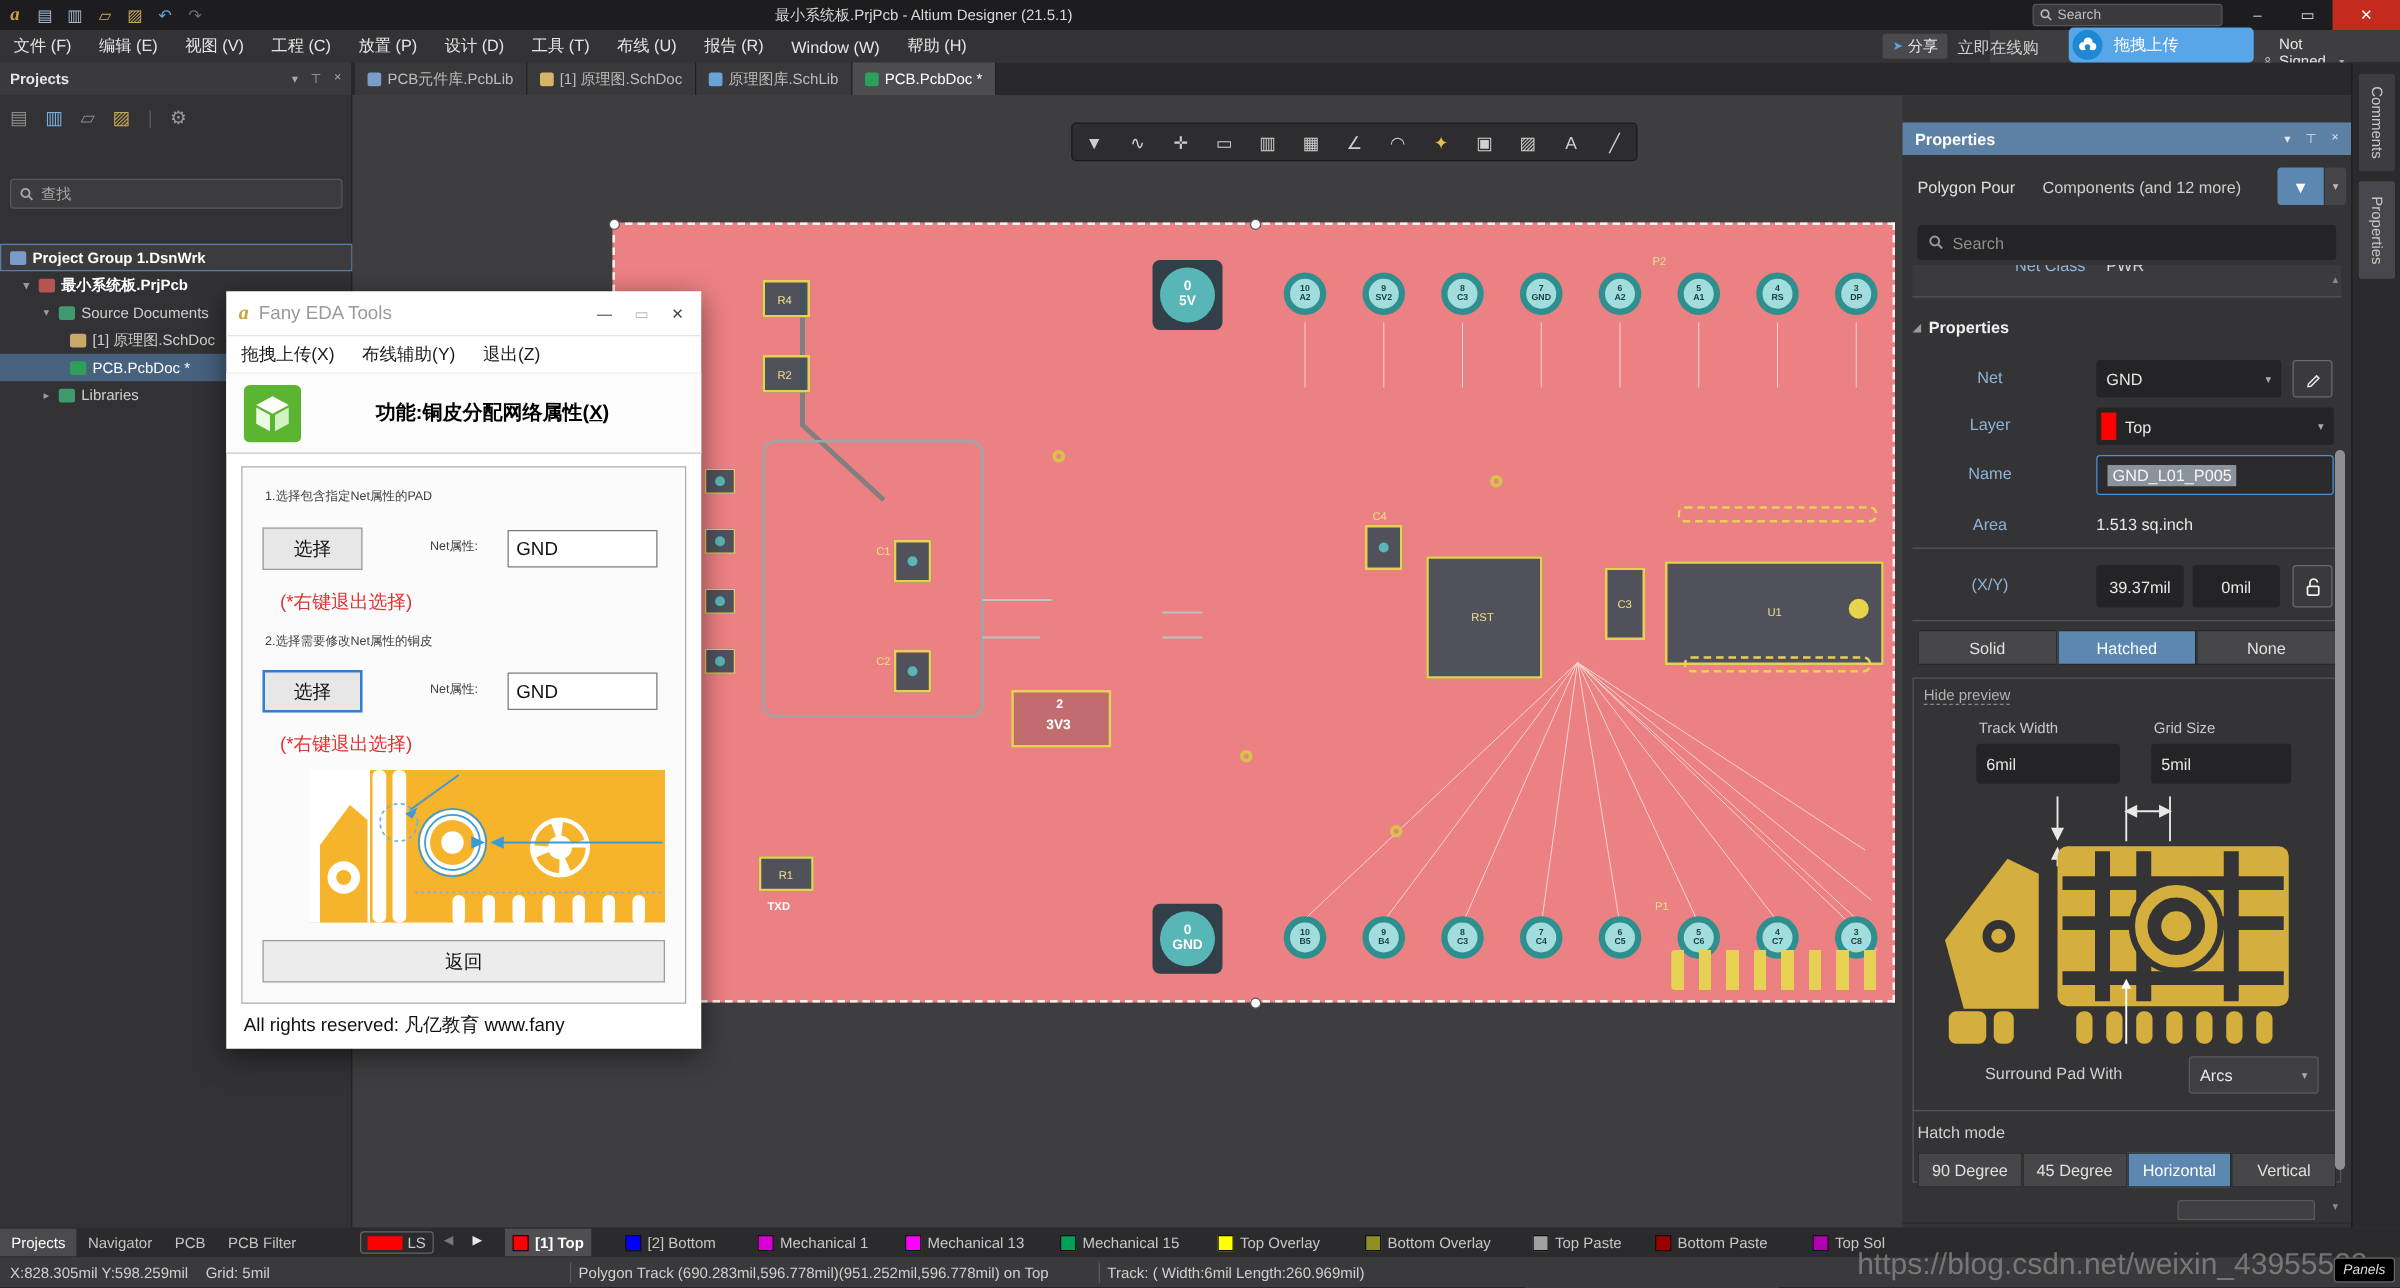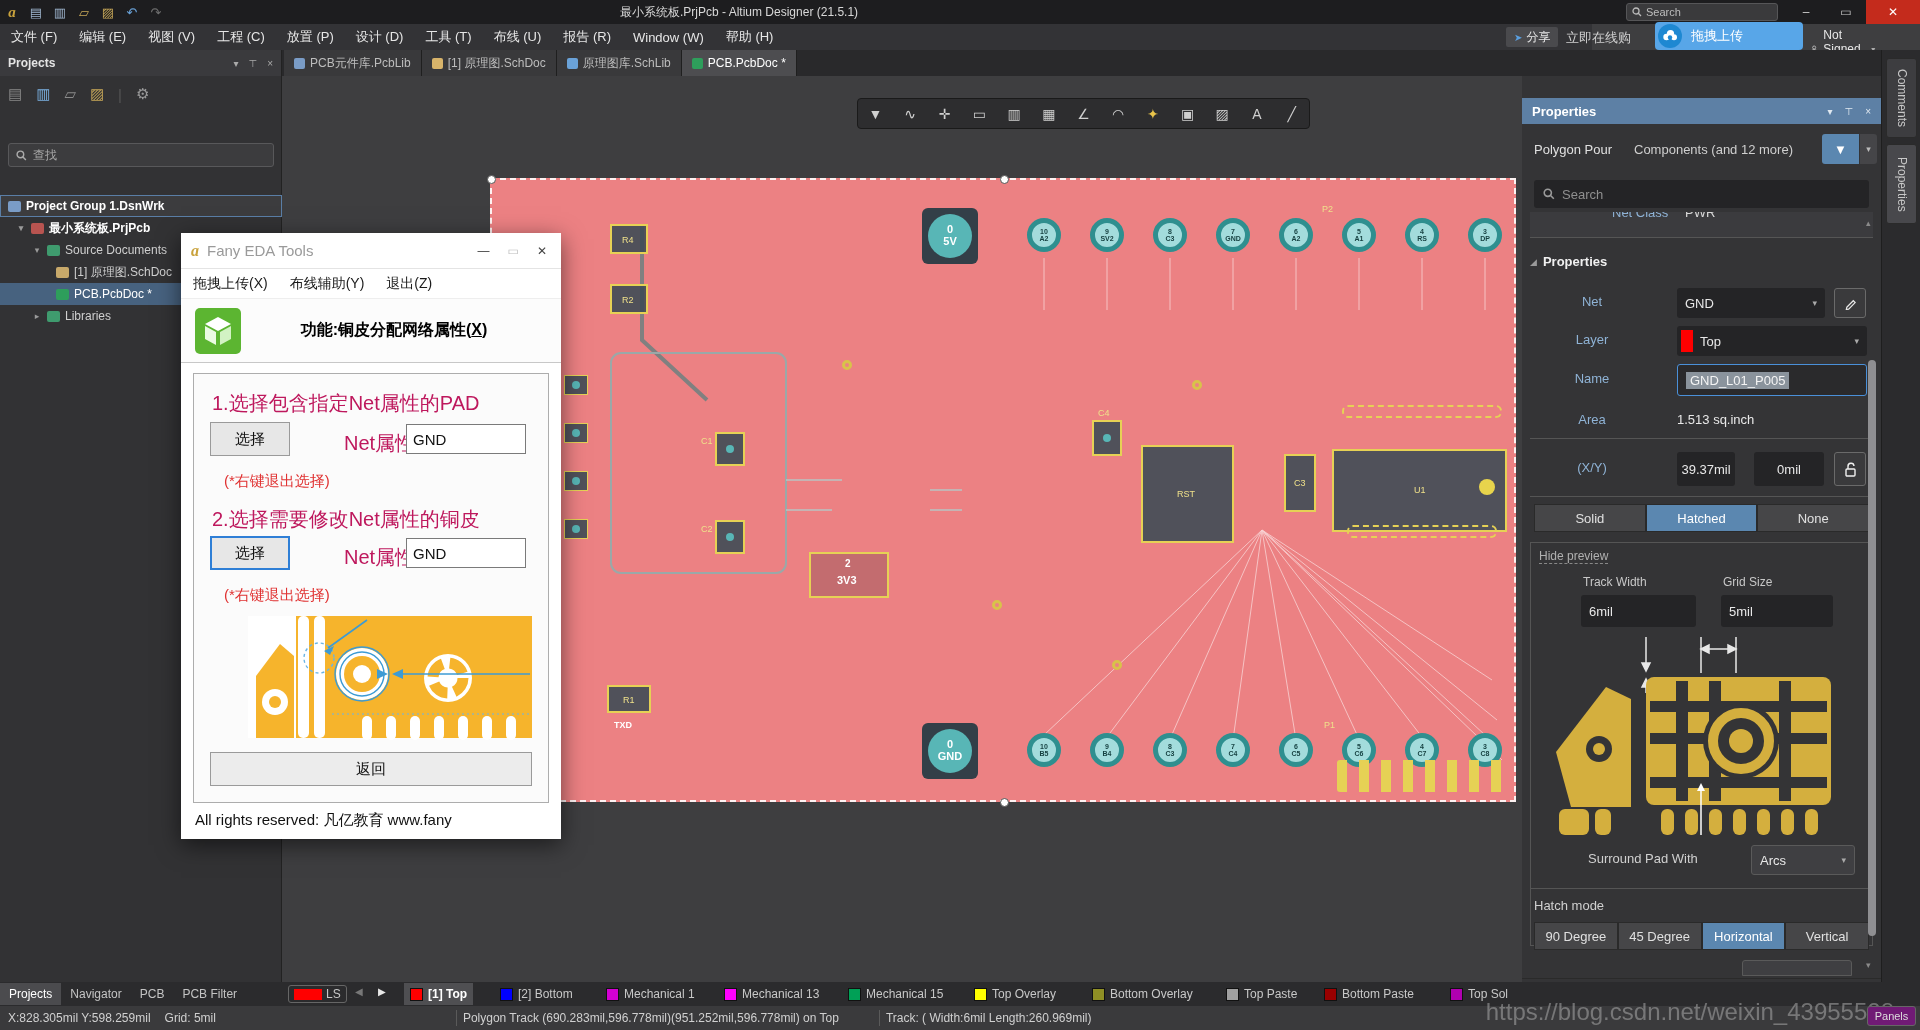--- a/index.html
+++ b/index.html
@@ -45,21 +45,21 @@
   #pcbtoolbar{left:857px;top:98px;width:453px;height:31px;background:#2d2d2f;border:1px solid #1a1a1a;border-radius:4px;display:flex;align-items:center;justify-content:space-around;z-index:10;}
   .ticon{width:28px;text-align:center;color:#cfcfcf;font-size:14px;}
   
   #dialog{left:181px;top:233px;width:380px;height:606px;background:#fff;box-shadow:0 6px 22px rgba(0,0,0,.55);z-index:30;color:#111;}
   #dlg-title{height:36px;display:flex;align-items:center;padding:0 10px;gap:8px;border-bottom:1px solid #e4e4e4;}
   #dlg-menu{height:30px;display:flex;align-items:center;gap:22px;padding:0 12px;font-size:14px;color:#1a1a1a;border-bottom:1px solid #eee;}
   #dlg-head{height:64px;display:flex;align-items:center;background:#fcfcfc;border-bottom:1px solid #c8c8c8;padding:0 14px;}
   #dlg-group{position:absolute;left:12px;right:12px;top:140px;bottom:36px;border:1px solid #adadad;background:#fbfbfb;}
   .dlg-btn{position:absolute;background:#e7e7e7;border:1px solid #9a9a9a;display:flex;align-items:center;justify-content:center;font-size:15px;color:#111;}
   .dlg-red{position:absolute;color:#e03232;font-size:15px;}
-  .dlg-step{position:absolute;font-size:20px;color:#be185d;}
+  .dlg-step{position:absolute;font-size:10px;color:#404040;}
   .dlg-input{position:absolute;height:30px;border:1px solid #7a7a7a;background:#fff;font-size:15px;color:#111;padding:0 6px;width:120px;}
   
   #props{left:1522px;top:76px;width:359px;height:930px;background:#343436;}
   .plabel{position:absolute;width:140px;text-align:center;color:#8fb3d6;font-size:13px;}
   .pval{color:#e8e8e8;font-size:13px;}
   .pinput{position:absolute;background:#242426;border-radius:3px;color:#e8e8e8;font-size:13px;display:flex;align-items:center;padding:0 8px;}
   .caret{margin-left:auto;color:#aaa;font-size:9px;}
   .seg{display:flex;position:absolute;}
   .seg div{flex:1;height:28px;display:flex;align-items:center;justify-content:center;background:#464648;border:1px solid #2a2a2a;color:#e0e0e0;font-size:13px;}
   .seg div.on{background:#5b87b0;color:#fff;}
@@ -71,21 +71,21 @@
   
   #layerbar{left:0;top:982px;width:1920px;height:24px;background:#2b2b2d;display:flex;align-items:center;}
   .ptab{height:22px;display:flex;align-items:center;padding:0 9px;color:#c4c4c4;font-size:12px;}
   .ptab.on{background:#4b4b4e;color:#fff;}
   .ltab{position:absolute;height:22px;top:1px;display:flex;align-items:center;gap:5px;color:#c8c8c8;font-size:12px;padding:0 6px;}
   .ltab.on{background:#4f4f52;color:#fff;font-weight:bold;}
   .sw{width:13px;height:13px;border:1px solid #111;flex:0 0 auto;}
   #statusbar{left:0;top:1006px;width:1920px;height:24px;background:#3a3a3c;display:flex;align-items:center;color:#d0d0d0;font-size:12px;}
   .sdiv{width:1px;height:16px;background:#5a5a5a;margin:0 6px;}
   #watermark{right:26px;top:998px;font-size:24px;color:rgba(170,170,170,.55);z-index:40;}
-  #panelsbtn{left:1867px;top:1006px;width:49px;height:20px;background:#701a75;border:1px solid #666;border-radius:3px;display:flex;align-items:center;justify-content:center;font-size:11px;color:#ddd;z-index:45;}
+  #panelsbtn{left:1867px;top:1006px;width:49px;height:20px;background:#000000;border:1px solid #666;border-radius:3px;display:flex;align-items:center;justify-content:center;font-size:11px;color:#ddd;z-index:45;font-style:italic;}
   svg{display:block;}
 </style>
 </head>
 <body>
 
 <div id="app">
 
   <div id="titlebar" class="ab">
     <span class="qicon" style="color:#c9a23c;font-family:'Liberation Serif',serif;font-weight:bold;font-style:italic;font-size:15px;">a</span>
     <span class="qicon">▤</span>
@@ -542,21 +542,21 @@
     <div class="pinput" style="left:155px;top:288px;width:190px;height:32px;background:#2a2a2c;border:1.5px solid #4a90d9;">
       <span style="background:#8a939c;color:#f4f4f4;padding:1px 4px;">GND_L01_P005</span>
     </div>
 
     <span class="plabel" style="left:0;top:336px;">Area</span>
     <span class="ab pval" style="left:155px;top:336px;">1.513 sq.inch</span>
 
     <div class="divline" style="top:362px;"></div>
 
     <span class="plabel" style="left:0;top:384px;">(X/Y)</span>
-    <div class="pinput" style="left:155px;top:376px;width:58px;height:34px;justify-content:center;">
+    <div class="pinput" style="left:155px;top:376px;width:70px;height:34px;justify-content:center;">
         <span>39.37mil</span>
       </div>
     <div class="pinput" style="left:232px;top:376px;width:70px;height:34px;justify-content:center;">
         <span>0mil</span>
       </div>
     <div class="pbtn" style="left:312px;top:376px;width:32px;height:34px;">
       <svg width="14" height="15" viewBox="0 0 14 15">
           <rect x="3" y="7" width="9" height="7" rx="1" fill="none" stroke="#f0f0f0" stroke-width="1.4"></rect>
           <path d="M5,7 V4.5 a3,3 0 0 1 6,-0.5" fill="none" stroke="#f0f0f0" stroke-width="1.4"></path>
         </svg>

